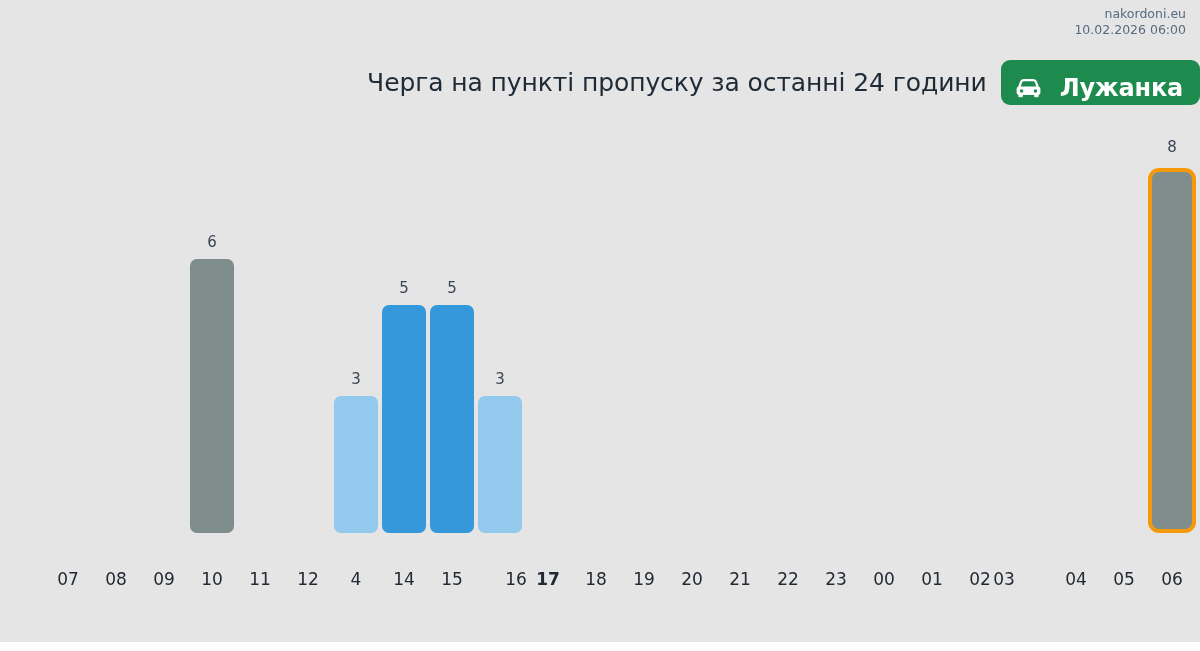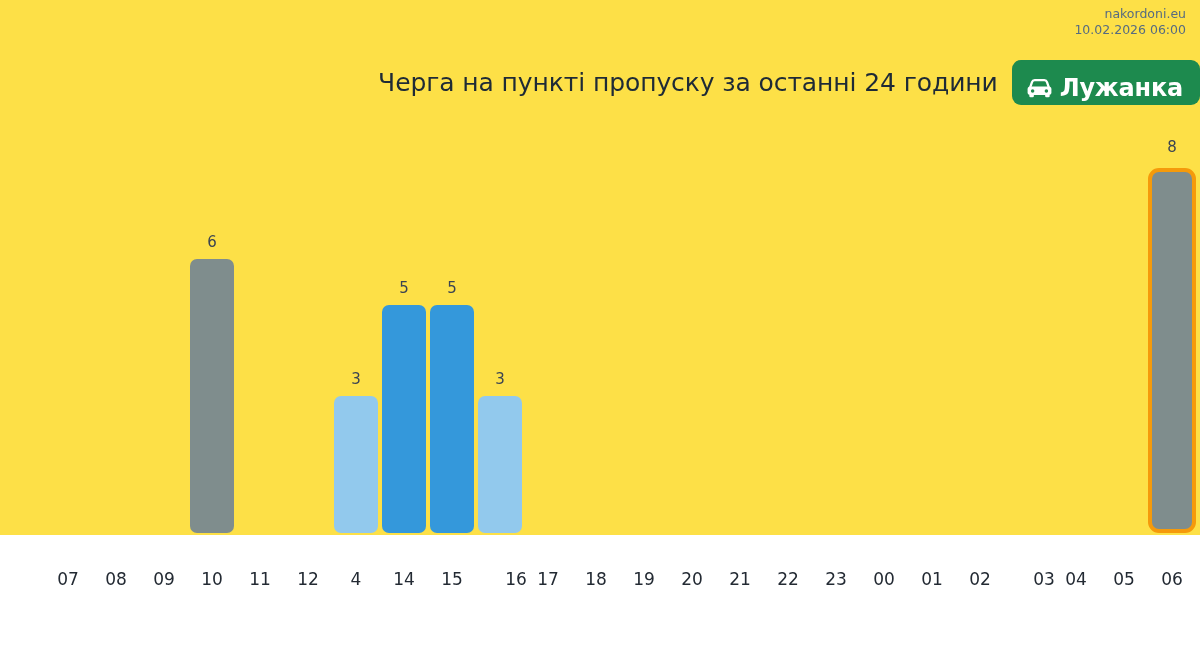--- a/index.html
+++ b/index.html
@@ -9,22 +9,22 @@
     width: 1200px;
     height: 651px;
     background: #ffffff;
     font-family: "DejaVu Sans", sans-serif;
     overflow: hidden;
   }
 
   #page {
     position: relative;
     width: 1200px;
-    height: 535px;
-    background: #fde047;
+    height: 642px;
+    background: #e5e5e5;
   }
 
   
   .meta {
     position: absolute;
     top: 6px;
     right: 14px;
     text-align: right;
     line-height: 1.28;
     color: #5b6b7c;
@@ -51,21 +51,21 @@
     letter-spacing: -0.1px;
   }
   .badge {
     margin-left: 14px;
     background: #1d8a4e;
     border-radius: 9px;
     height: 45px;
     display: flex;
     align-items: center;
     padding: 12px 17px 0 14px;
-    gap: 7px;
+    gap: 18px;
   }
   .badge-icon { display: flex; align-items: center; }
   .badge-label {
     color: #ffffff;
     font-size: 24px;
     font-weight: bold;
     white-space: nowrap;
     letter-spacing: -0.2px;
   }
 
@@ -166,31 +166,31 @@
       <div class="xlabel" style="left: 428px;">15</div>
       <div class="bar-slot" style="left: 428px; height: 268px;">
         <div class="bar" title="15: 5" style="height: 228px; background: rgb(52, 152, 219);"></div>
         <div class="bar-value" style="bottom: 236px;">5</div>
       </div>
       <div class="xlabel" style="left: 492px;">16</div>
       <div class="bar-slot" style="left: 476px; height: 176.8px;">
         <div class="bar" title="16: 3" style="height: 136.8px; background: rgb(146, 201, 237);"></div>
         <div class="bar-value" style="bottom: 144.8px;">3</div>
       </div>
-      <div class="xlabel" style="left: 524px;">17</div>
+      <div class="xlabel" style="left: 524px; font-weight: bold;">17</div>
       <div class="xlabel" style="left: 572px;">18</div>
       <div class="xlabel" style="left: 620px;">19</div>
       <div class="xlabel" style="left: 668px; margin-top: 44px;">20</div>
       <div class="xlabel" style="left: 716px;">21</div>
       <div class="xlabel" style="left: 764px;">22</div>
       <div class="xlabel" style="left: 812px;">23</div>
       <div class="xlabel" style="left: 860px;">00</div>
       <div class="xlabel" style="left: 908px;">01</div>
       <div class="xlabel" style="left: 956px;">02</div>
-      <div class="xlabel" style="left: 1020px;">03</div>
+      <div class="xlabel" style="left: 980px;">03</div>
       <div class="xlabel" style="left: 1052px;">04</div>
       <div class="xlabel" style="left: 1100px;">05</div>
       <div class="xlabel" style="left: 1148px;">06</div>
       <div class="bar-slot" style="left: 1148px; height: 404.8px;">
         <div class="bar highlight" title="06: 8" style="height: 364.8px; background: rgb(127, 141, 141); border-color: rgb(245, 154, 11);"></div>
         <div class="bar-value" style="bottom: 376.8px;">8</div>
       </div>
     </div>
 
 </div>

